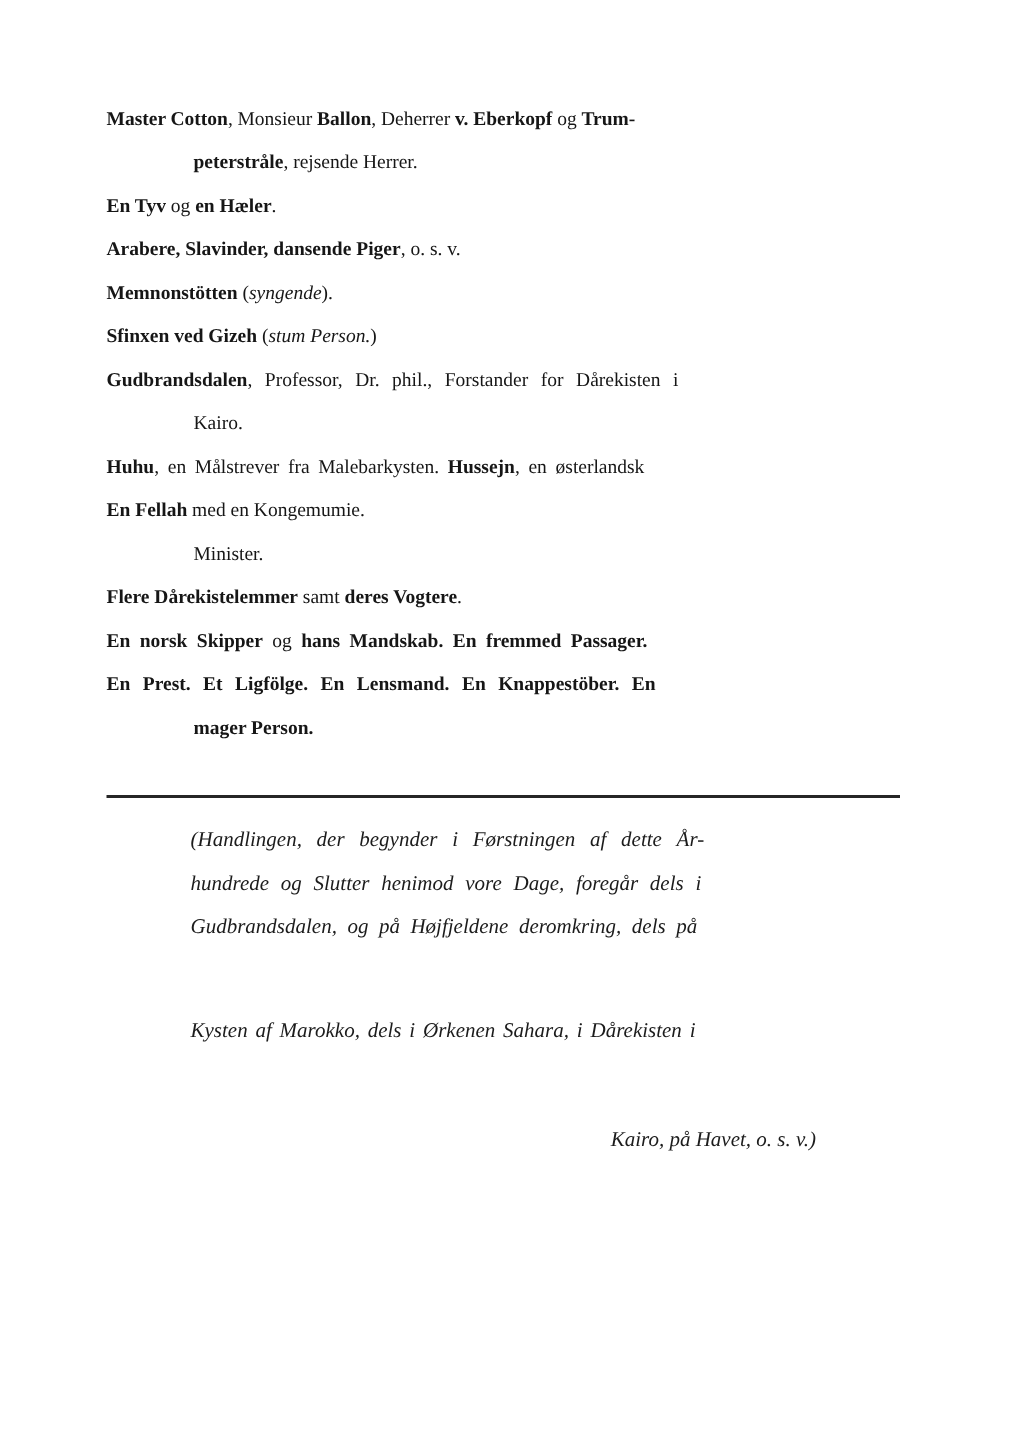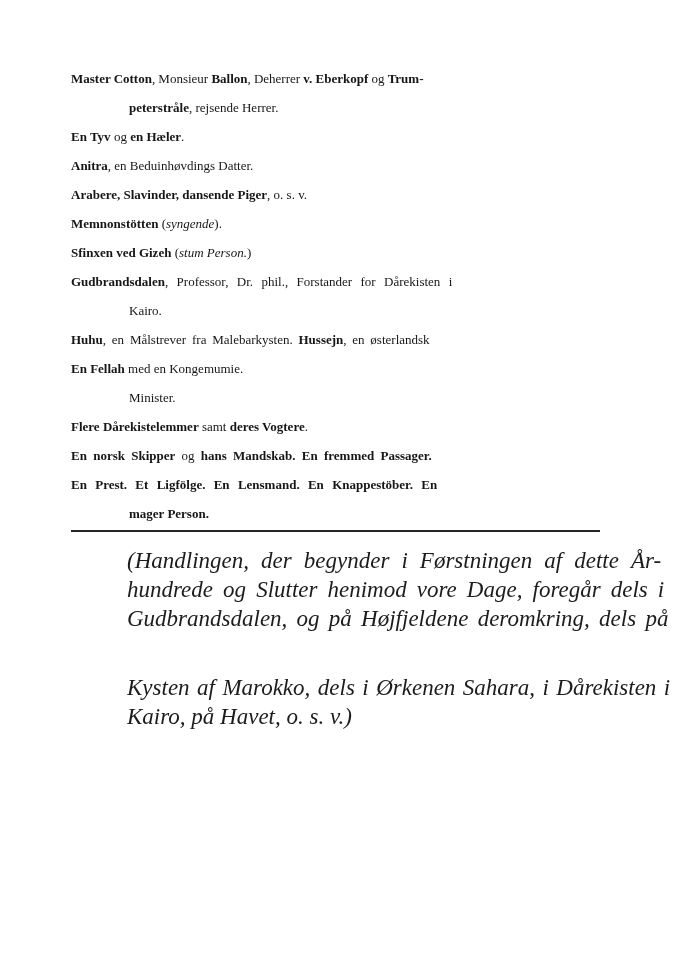--- a/index.html
+++ b/index.html
@@ -27,49 +27,48 @@
     font-size: 13px;
     line-height: 29px;
   }
   .line {
     white-space: nowrap;
     transform-origin: left center;
   }
   .indent { padding-left: 58px; font-family: Liberation Serif, serif; }
   .b { font-weight: bold; }
   .i { font-style: italic; }
-  .center { text-align: left; }
+  .center { text-align: right; margin-top: 44px; }
   .rule {
     position: absolute;
     left: 71px;
     top: 530px;
     width: 529px;
     height: 0;
     border-top: 2px solid #262626;
   }
   .note {
     position: absolute;
     left: 127px;
     top: 546px;
     width: 417px;
-    font-size: 23px;
+    font-size: 14px;
     line-height: 29px;
     font-style: italic;
     color: #1c1c1c;
   }
 </style>
 </head>
 <body>
 
 <div class="page">
   <div class="cast" id="cast">
       <div class="line" style="word-spacing: -0.07px;"><span class="b">Master Cotton</span><span>, Monsieur </span><span class="b">Ballon</span><span>, Deherrer </span><span class="b">v. Eberkopf</span><span> og </span><span class="b">Trum-</span></div>
       <div class="line indent" style=""><span class="b">peterstråle</span><span>, rejsende Herrer.</span></div>
       <div class="line" style=""><span class="b">En Tyv</span><span> og </span><span class="b">en Hæler</span><span>.</span></div>
-      <div class="line" style=""><span class="b">Anitra</span><span>, en Beduinhøvdings Datter.</span></div>
       <div class="line" style=""><span class="b">Arabere, Slavinder, dansende Piger</span><span>, o. s. v.</span></div>
       <div class="line" style=""><span class="b">Memnonstötten</span><span> (</span><span class="i">syngende</span><span>).</span></div>
       <div class="line" style=""><span class="b">Sfinxen ved Gizeh</span><span> (</span><span class="i">stum Person.</span><span>)</span></div>
       <div class="line" style="word-spacing: 5.13px;"><span class="b">Gudbrandsdalen</span><span>, Professor, Dr. phil., Forstander for Dårekisten i</span></div>
       <div class="line indent" style=""><span>Kairo.</span></div>
       <div class="line" style="word-spacing: 2.53px;"><span class="b">Huhu</span><span>, en Målstrever fra Malebarkysten. </span><span class="b">Hussejn</span><span>, en østerlandsk</span></div>
       <div class="line" style=""><span class="b">En Fellah</span><span> med en Kongemumie.</span></div>
       <div class="line indent" style=""><span>Minister.</span></div>
       <div class="line" style=""><span class="b">Flere Dårekistelemmer</span><span> samt </span><span class="b">deres Vogtere</span><span>.</span></div>
       <div class="line" style="word-spacing: 3px;"><span class="b">En norsk Skipper</span><span> og </span><span class="b">hans Mandskab. En fremmed Passager.</span></div>

